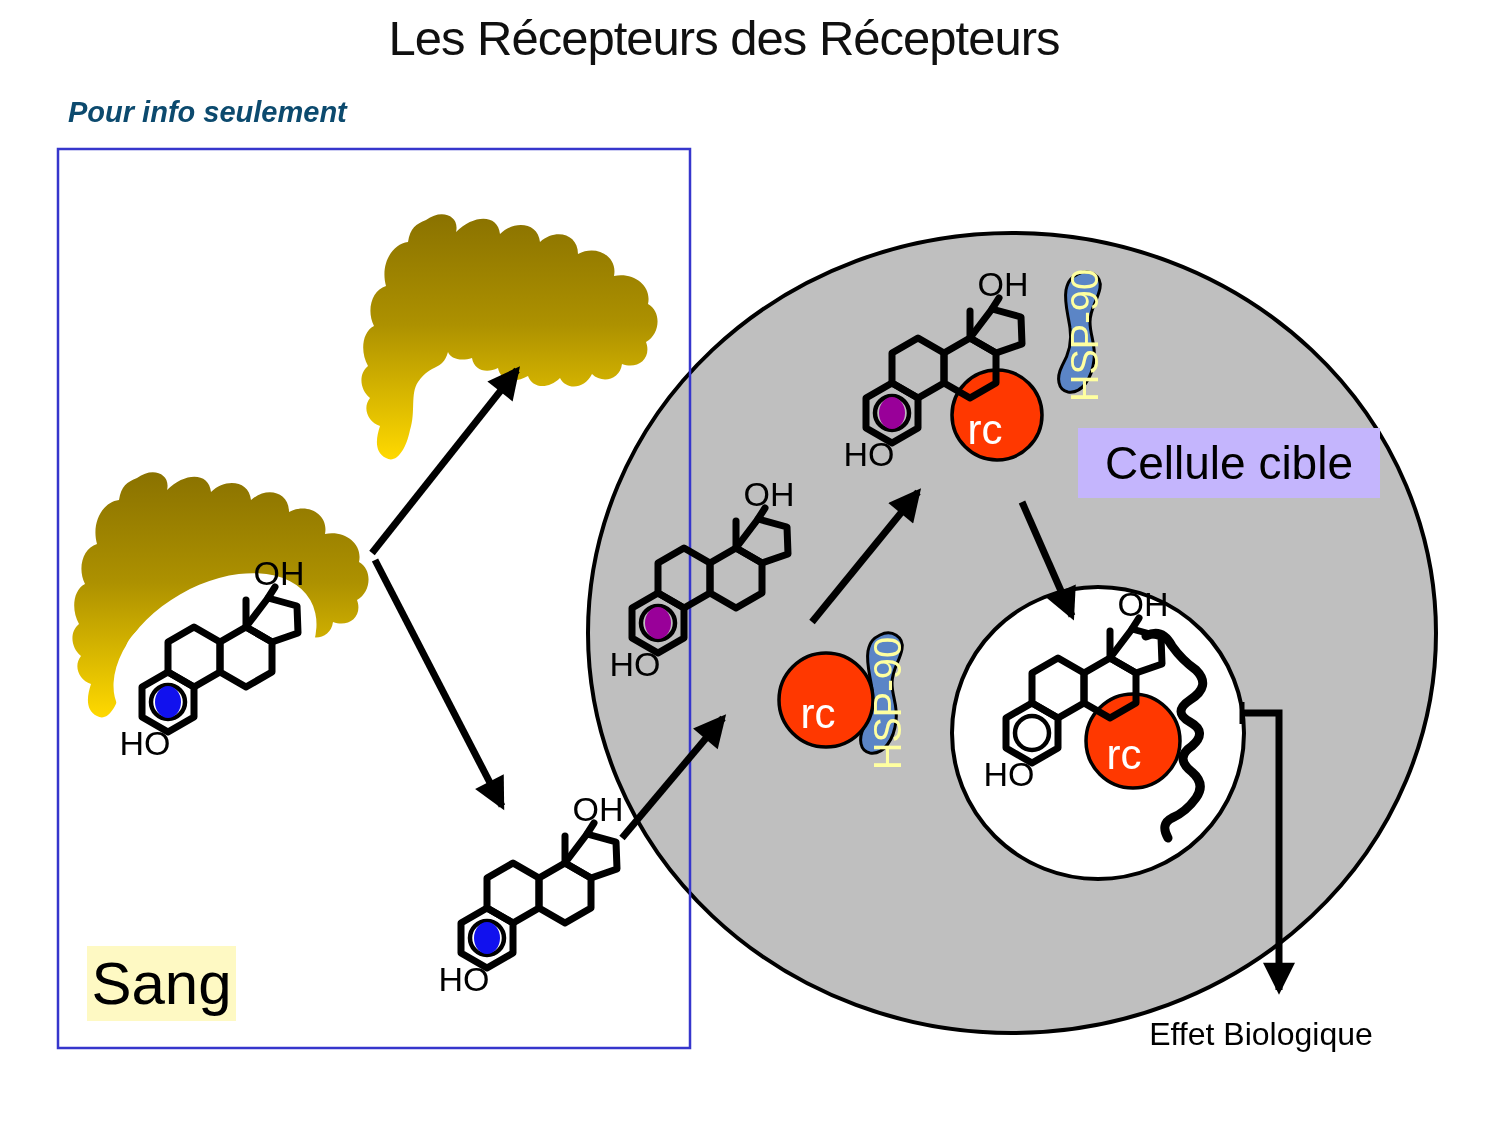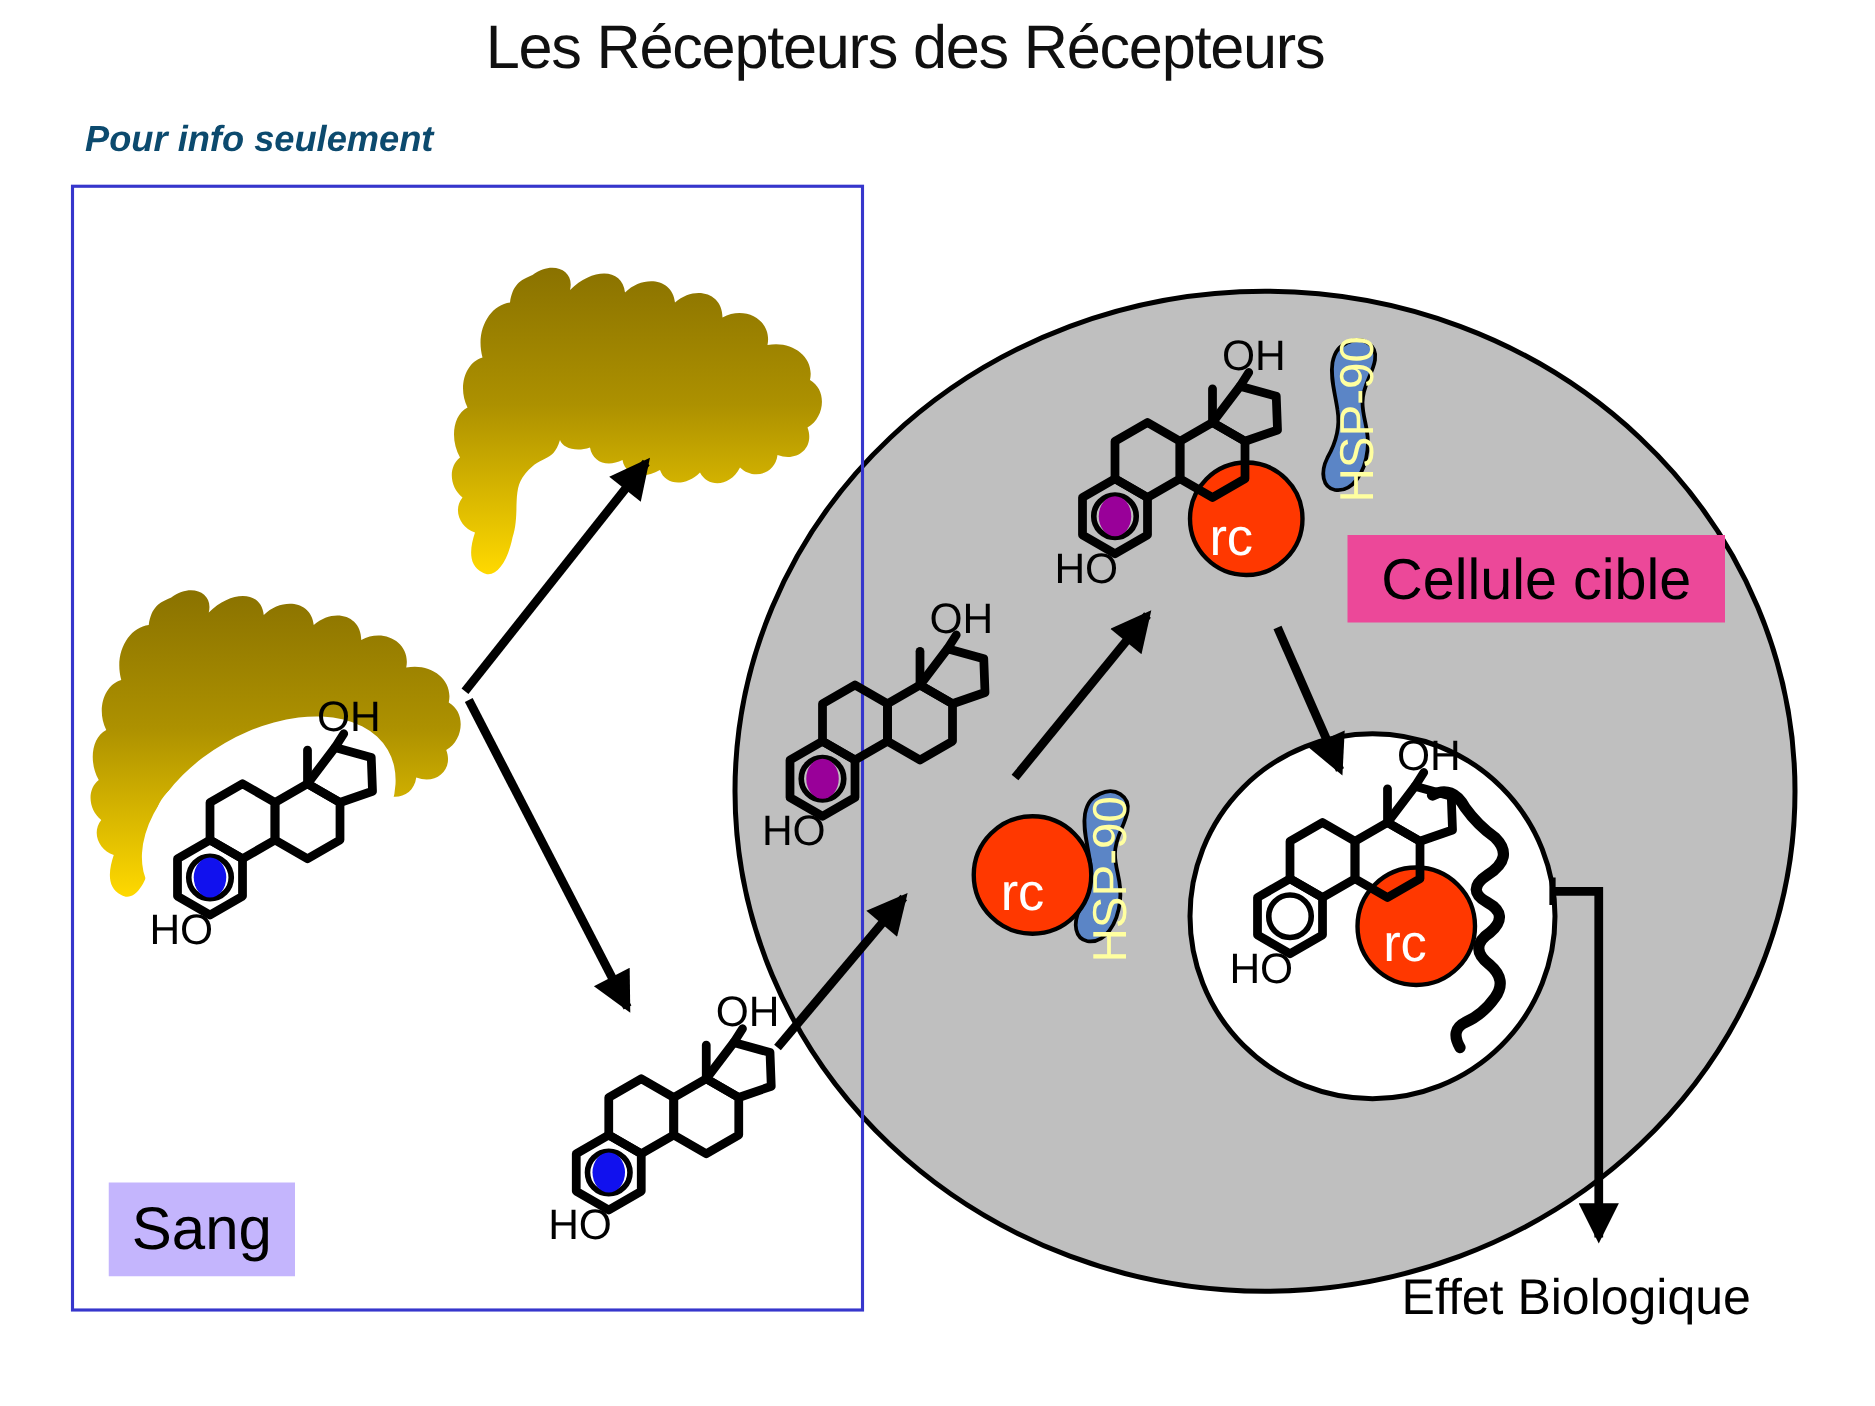--- a/index.html
+++ b/index.html
@@ -10,23 +10,23 @@
   .abs{position:absolute;}
   #title{
     left:0;top:10px;width:1448px;text-align:center;
     font-size:49px;color:#101010;letter-spacing:-1px;
   }
   #note{
     left:68px;top:96px;font-size:29px;font-style:italic;font-weight:bold;
     color:#0c4a6e;
   }
   .tag{display:flex;align-items:center;justify-content:center;color:#000;}
-  #sang{left:87px;top:946px;width:149px;height:75px;background:#c4b5fd;font-size:48px;}
-  #cellule{left:1078px;top:428px;width:302px;height:70px;background:#ec4899;font-size:46px;}
-  #effet{left:1046px;top:1016px;width:430px;text-align:center;font-size:40px;color:#000;}
+  #sang{left:87px;top:946px;width:149px;height:75px;background:#fef9c3;font-size:60px;}
+  #cellule{left:1078px;top:428px;width:302px;height:70px;background:#c4b5fd;font-size:46px;}
+  #effet{left:1046px;top:1016px;width:430px;text-align:center;font-size:32px;color:#000;}
   svg text{font-family:"Liberation Sans", sans-serif;}
   .bond{stroke:#000;stroke-width:7;fill:none;stroke-linejoin:round;stroke-linecap:round;}
   .arrow{stroke:#000;stroke-width:7;fill:none;}
   .mol-label{font-size:34px;fill:#000;text-anchor:middle;}
   .rc-label{font-size:42px;fill:#fff;text-anchor:middle;}
   .hsp-label{font-size:38px;fill:#FFFFA0;text-anchor:start;}
 </style>
 </head>
 <body>
 

